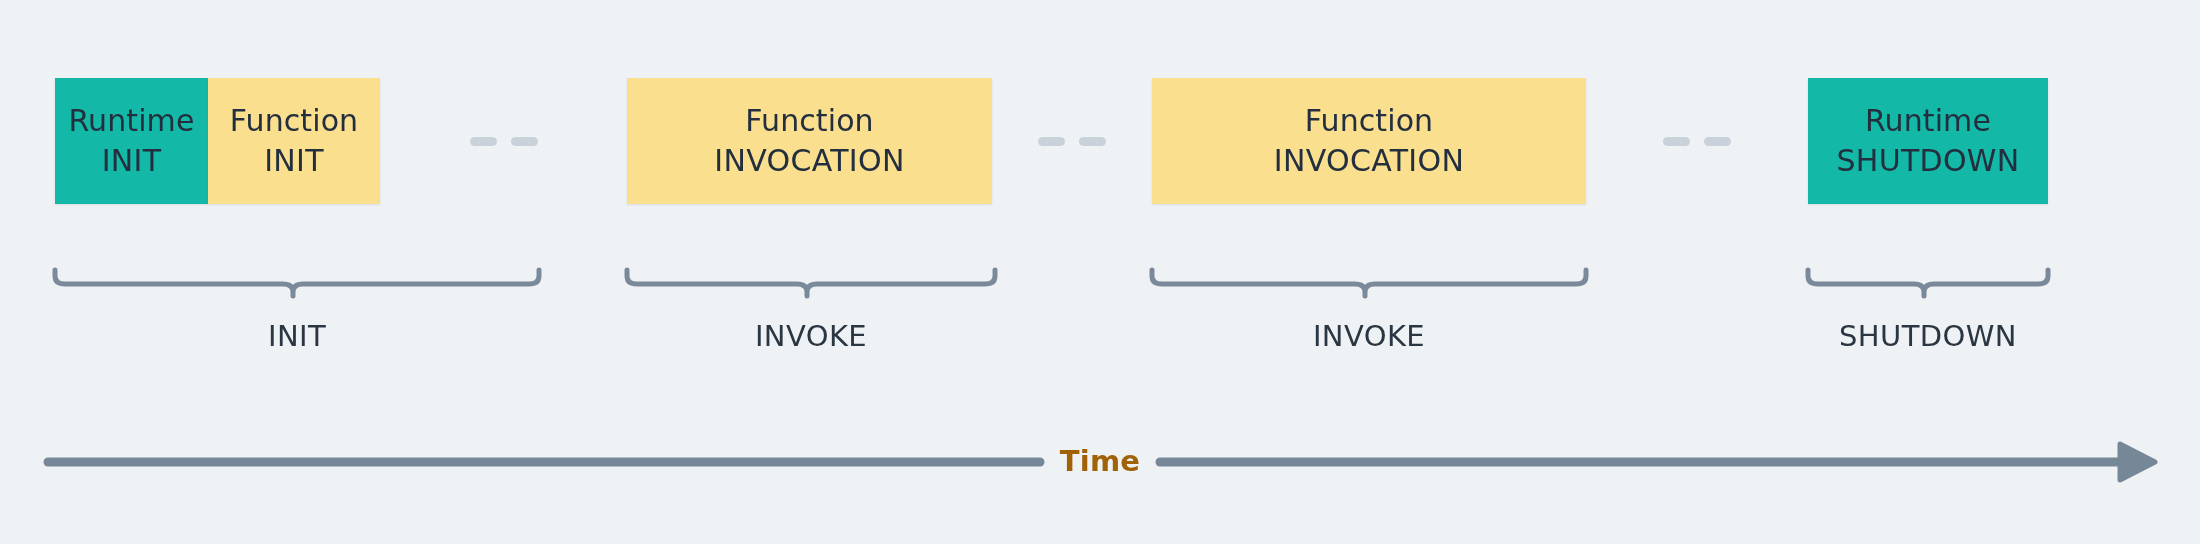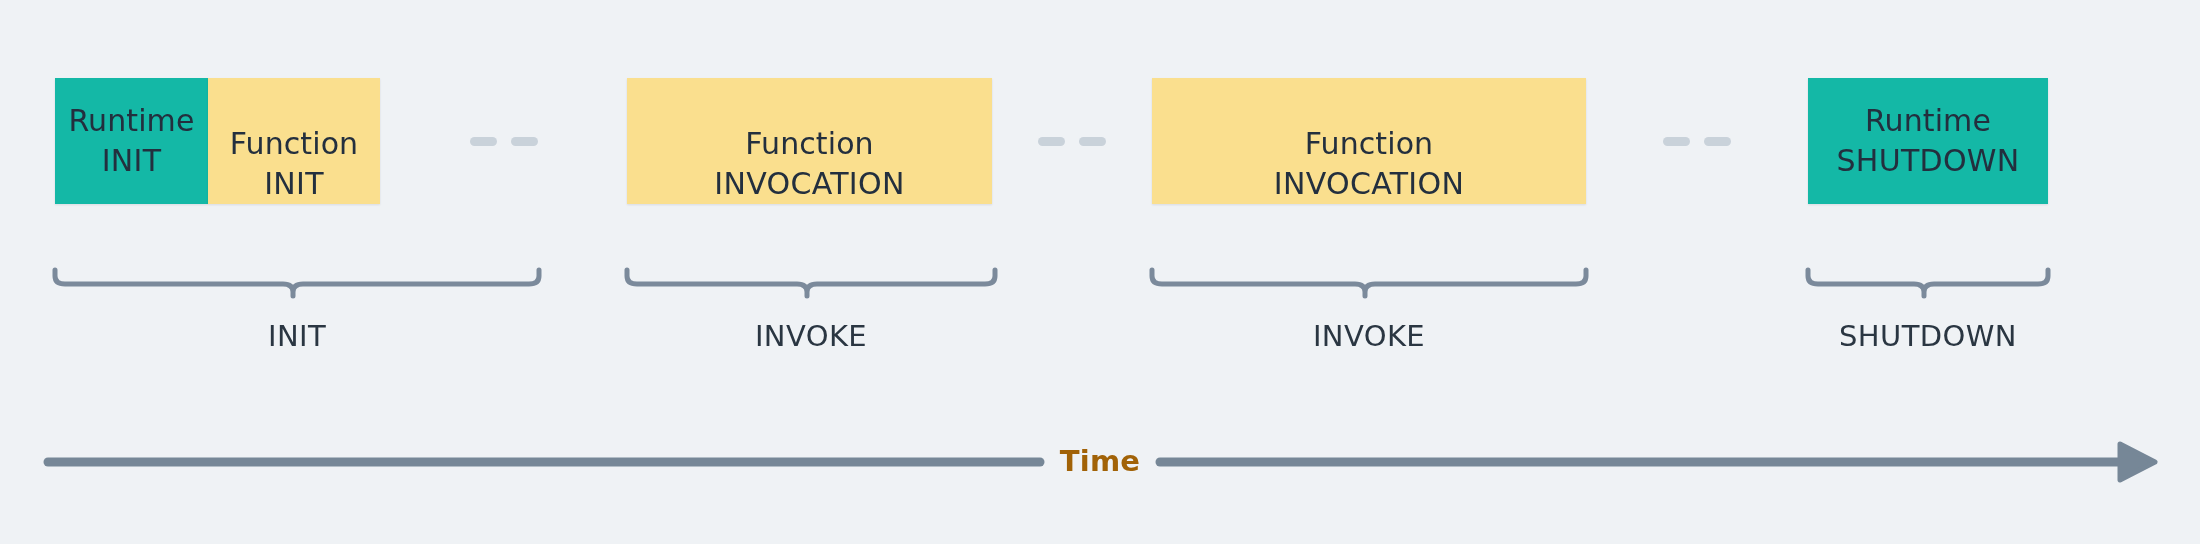--- a/index.html
+++ b/index.html
@@ -38,21 +38,21 @@
     letter-spacing: 0.1px;
     white-space: nowrap;
   }
   .phase-box .ln2 {
     font-size: 30px;
     font-weight: 400;
     letter-spacing: 0.3px;
     white-space: nowrap;
   }
   .fill-blue   { background: #14b8a6; }
-  .fill-yellow { background: #fadf8e; justify-content: flex-end; }
+  .fill-yellow { background: #fadf8e; }
 
   
   .connector {
     position: absolute;
     display: flex;
     align-items: center;
     justify-content: center;
     gap: 14px;
   }
   .connector .dash {

